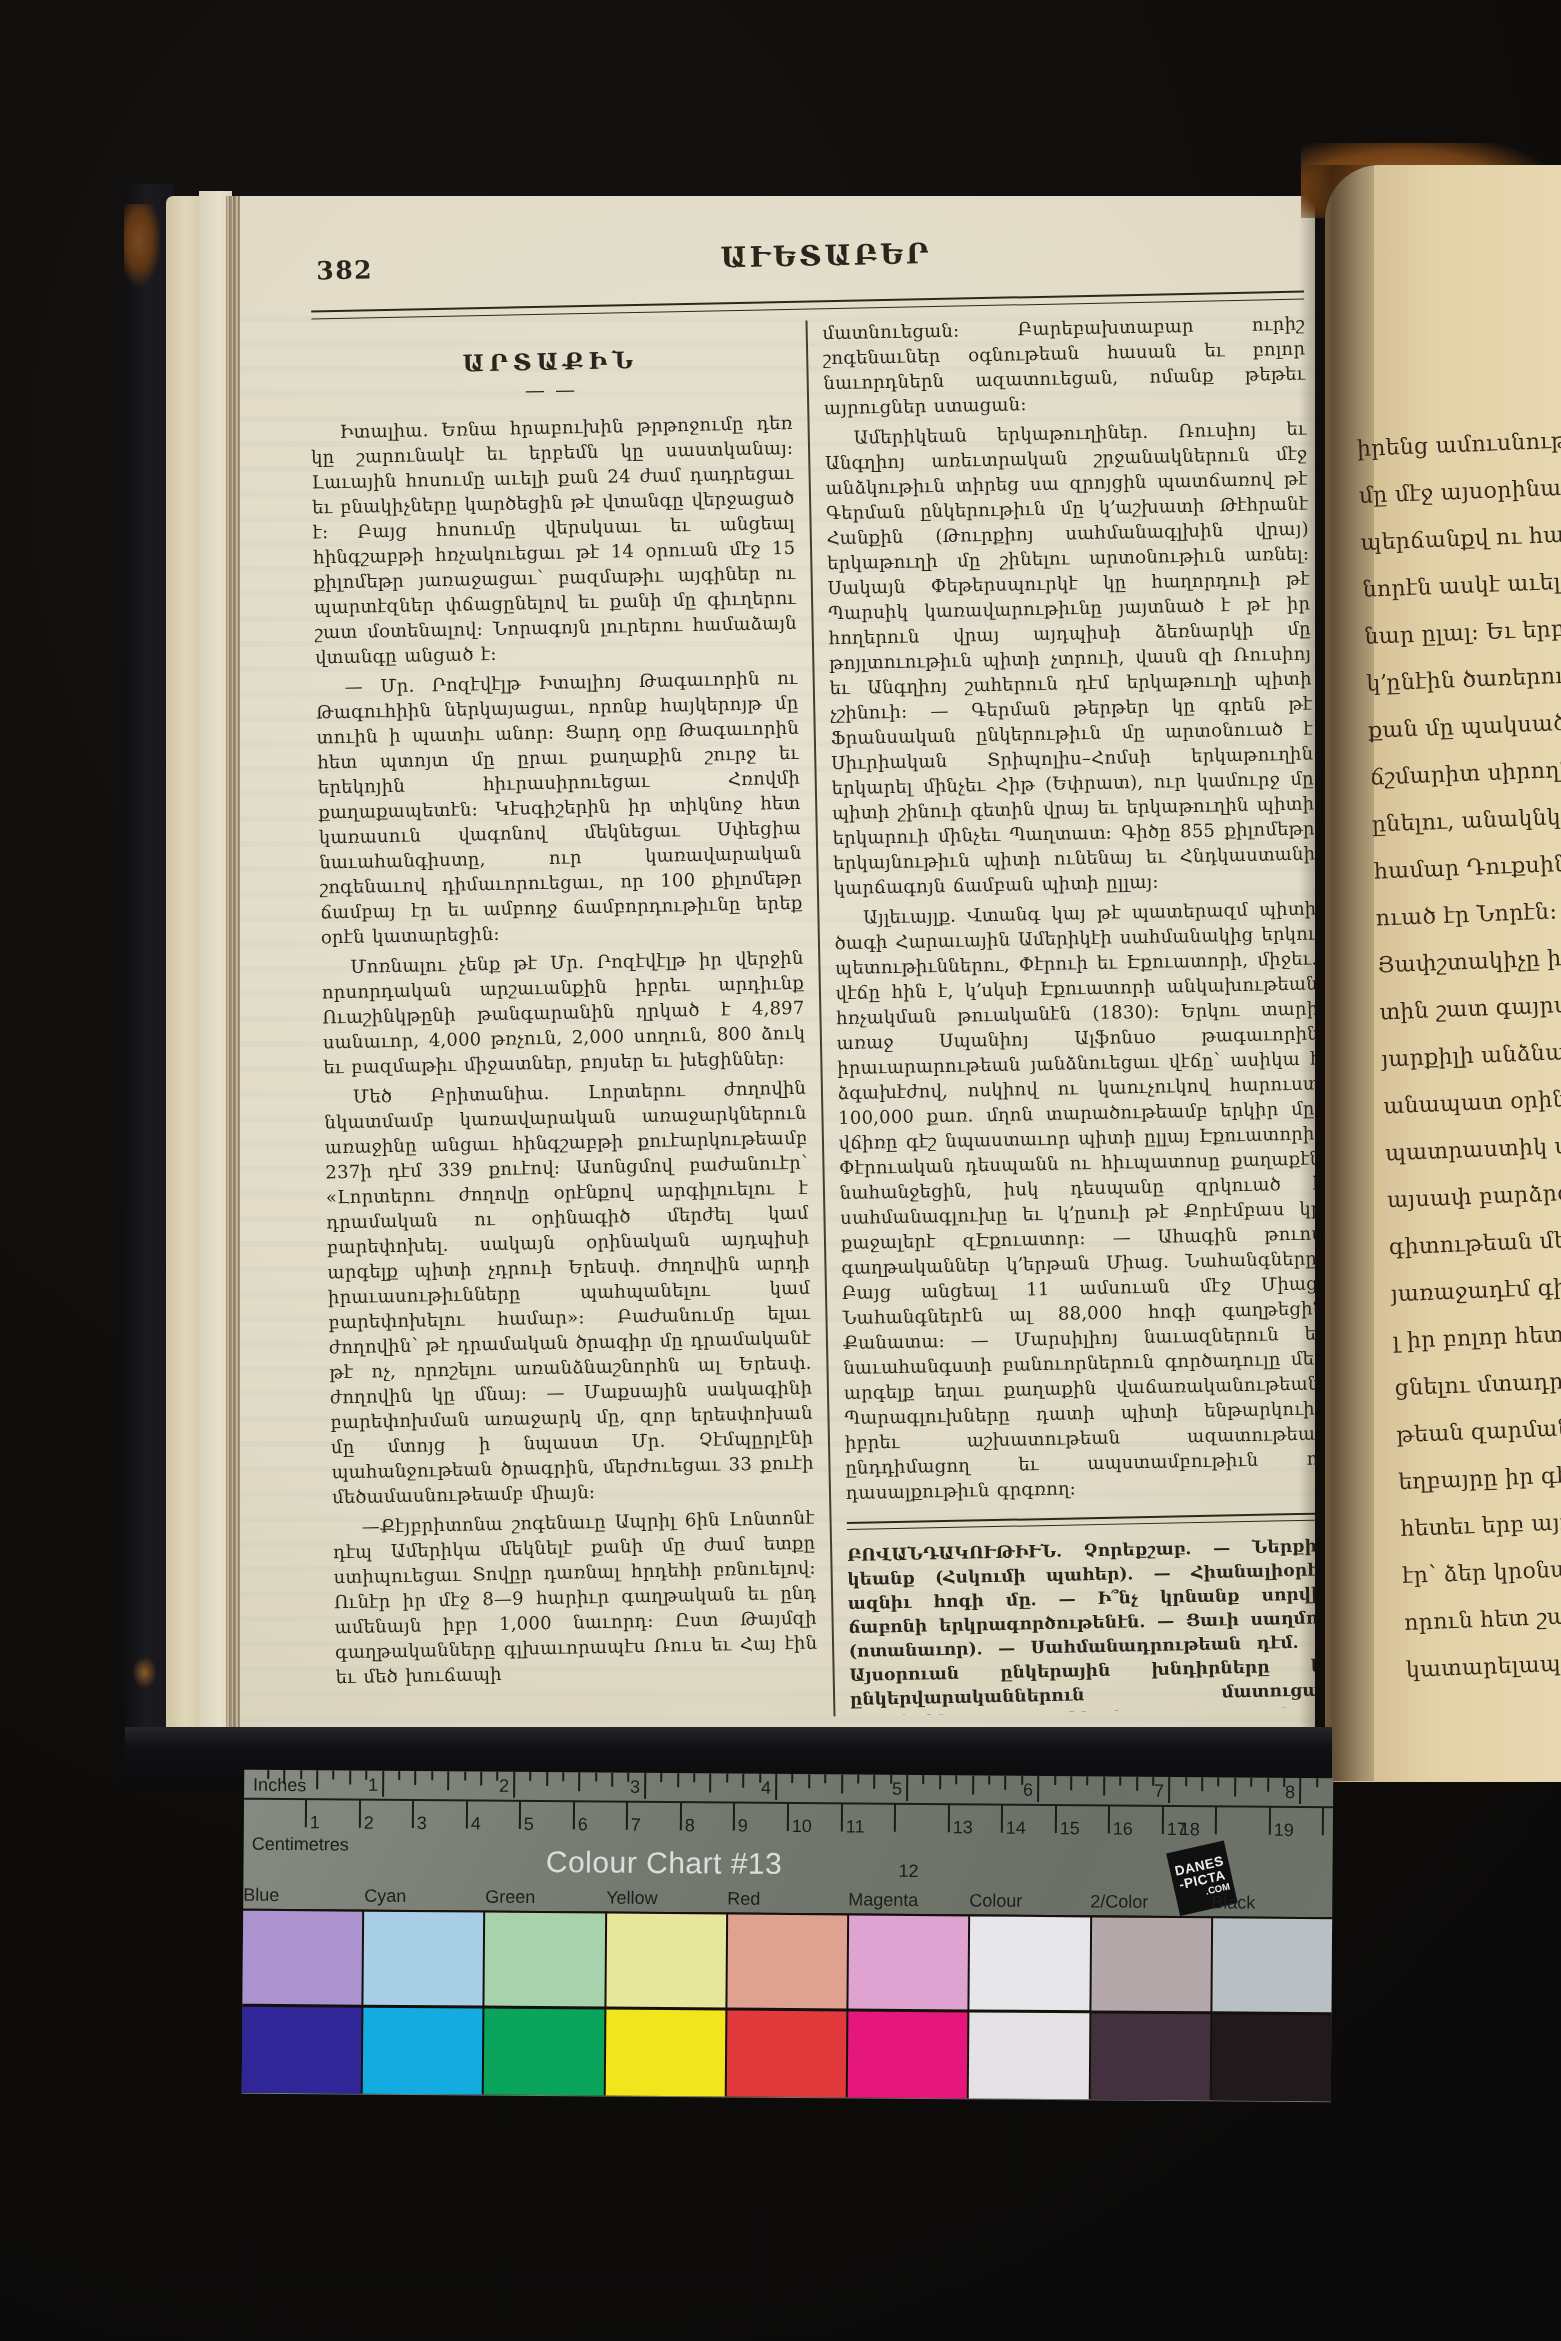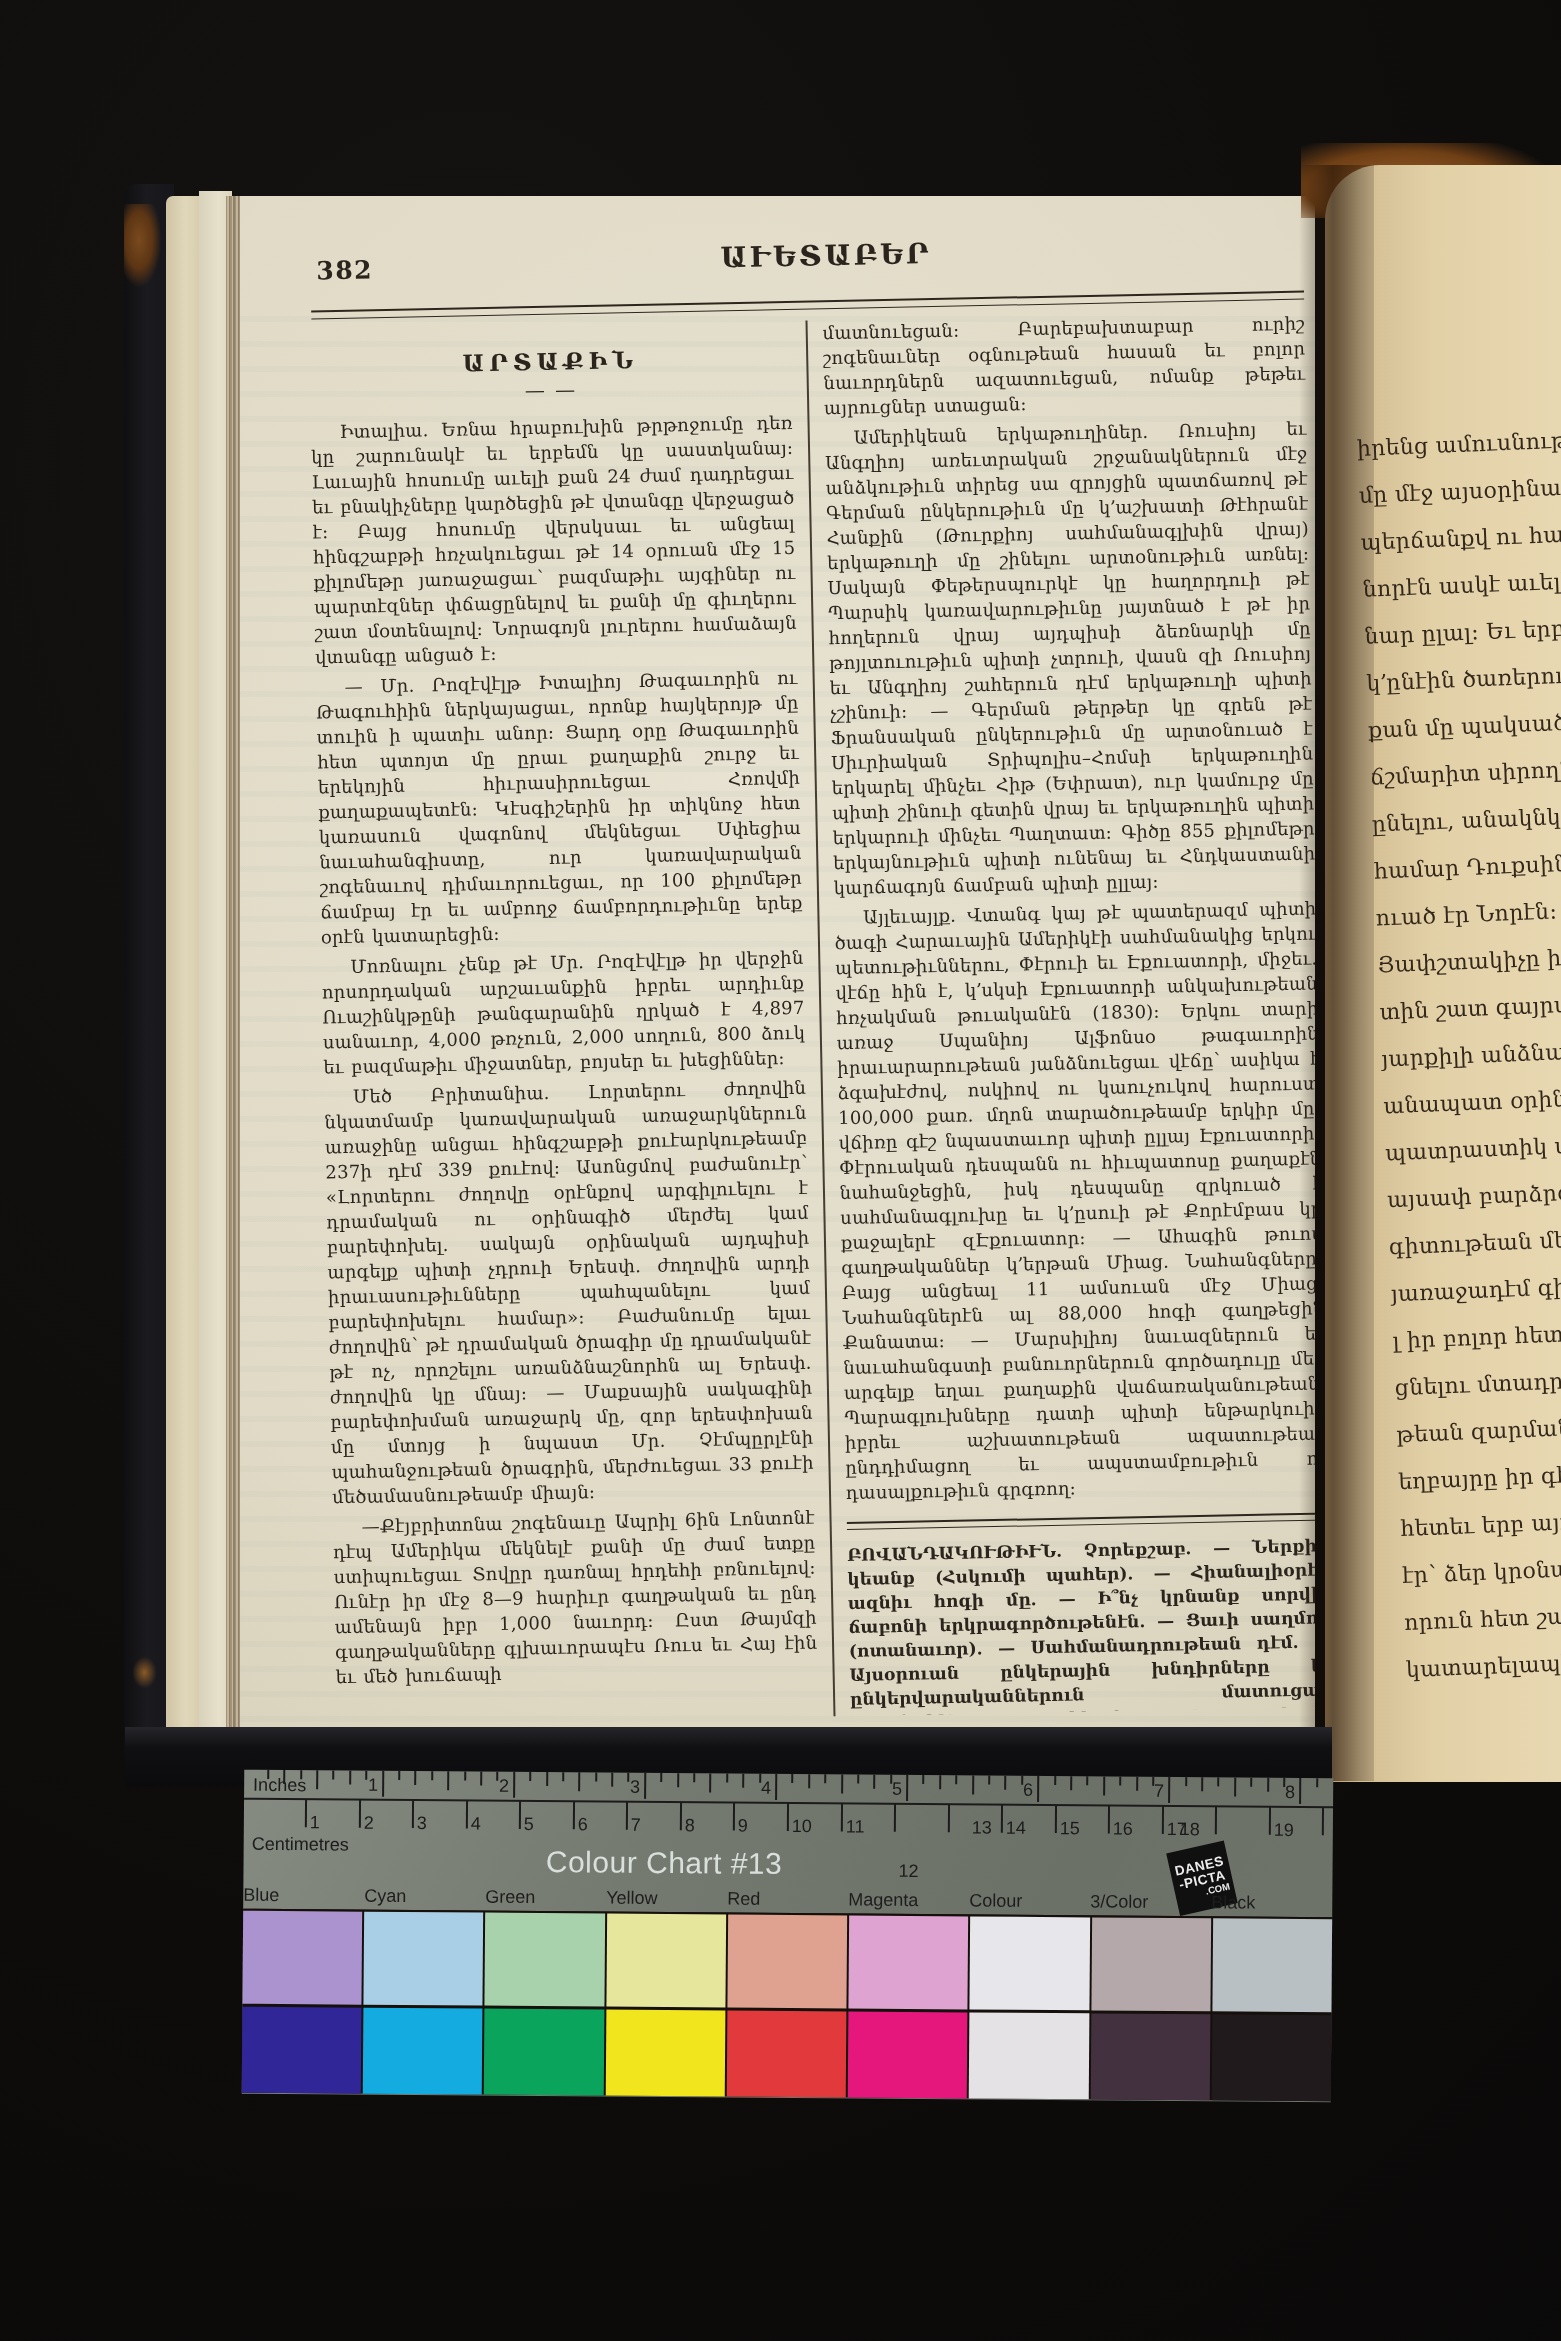--- a/index.html
+++ b/index.html
@@ -251,21 +251,21 @@
       <div class="cnum" style="left: 441px;">8</div>
       <div class="tick-cm" style="left: 489px;"></div>
       <div class="cnum" style="left: 494px;">9</div>
       <div class="tick-cm" style="left: 543px;"></div>
       <div class="cnum" style="left: 548px;">10</div>
       <div class="tick-cm" style="left: 597px;"></div>
       <div class="cnum" style="left: 602px;">11</div>
       <div class="tick-cm" style="left: 650px;"></div>
       <div class="cnum" style="left: 655px; margin-top: 44px;">12</div>
       <div class="tick-cm" style="left: 704px;"></div>
-      <div class="cnum" style="left: 728px;">13</div>
+      <div class="cnum" style="left: 709px;">13</div>
       <div class="tick-cm" style="left: 757px;"></div>
       <div class="cnum" style="left: 762px;">14</div>
       <div class="tick-cm" style="left: 811px;"></div>
       <div class="cnum" style="left: 816px;">15</div>
       <div class="tick-cm" style="left: 864px;"></div>
       <div class="cnum" style="left: 869px;">16</div>
       <div class="tick-cm" style="left: 918px;"></div>
       <div class="cnum" style="left: 923px;">17</div>
       <div class="tick-cm" style="left: 971px;"></div>
       <div class="cnum" style="left: 936px;">18</div>
@@ -281,21 +281,21 @@
     <div class="l3">.COM</div>
   </div>
   <div class="swatch-labels" id="swatch-labels">
       <div class="sw-label">Blue</div>
       <div class="sw-label">Cyan</div>
       <div class="sw-label">Green</div>
       <div class="sw-label">Yellow</div>
       <div class="sw-label">Red</div>
       <div class="sw-label">Magenta</div>
       <div class="sw-label">Colour</div>
-      <div class="sw-label">3/Color</div>
+      <div class="sw-label">2/Color</div>
       <div class="sw-label">Black</div>
     </div>
   <div class="swatch-grid" id="swatch-grid">
       <div class="sw" style="background: rgb(171, 147, 207);"></div>
       <div class="sw" style="background: rgb(169, 207, 230);"></div>
       <div class="sw" style="background: rgb(167, 210, 171);"></div>
       <div class="sw" style="background: rgb(230, 230, 156);"></div>
       <div class="sw" style="background: rgb(224, 162, 144);"></div>
       <div class="sw" style="background: rgb(223, 163, 210);"></div>
       <div class="sw" style="background: rgb(231, 230, 235);"></div>

